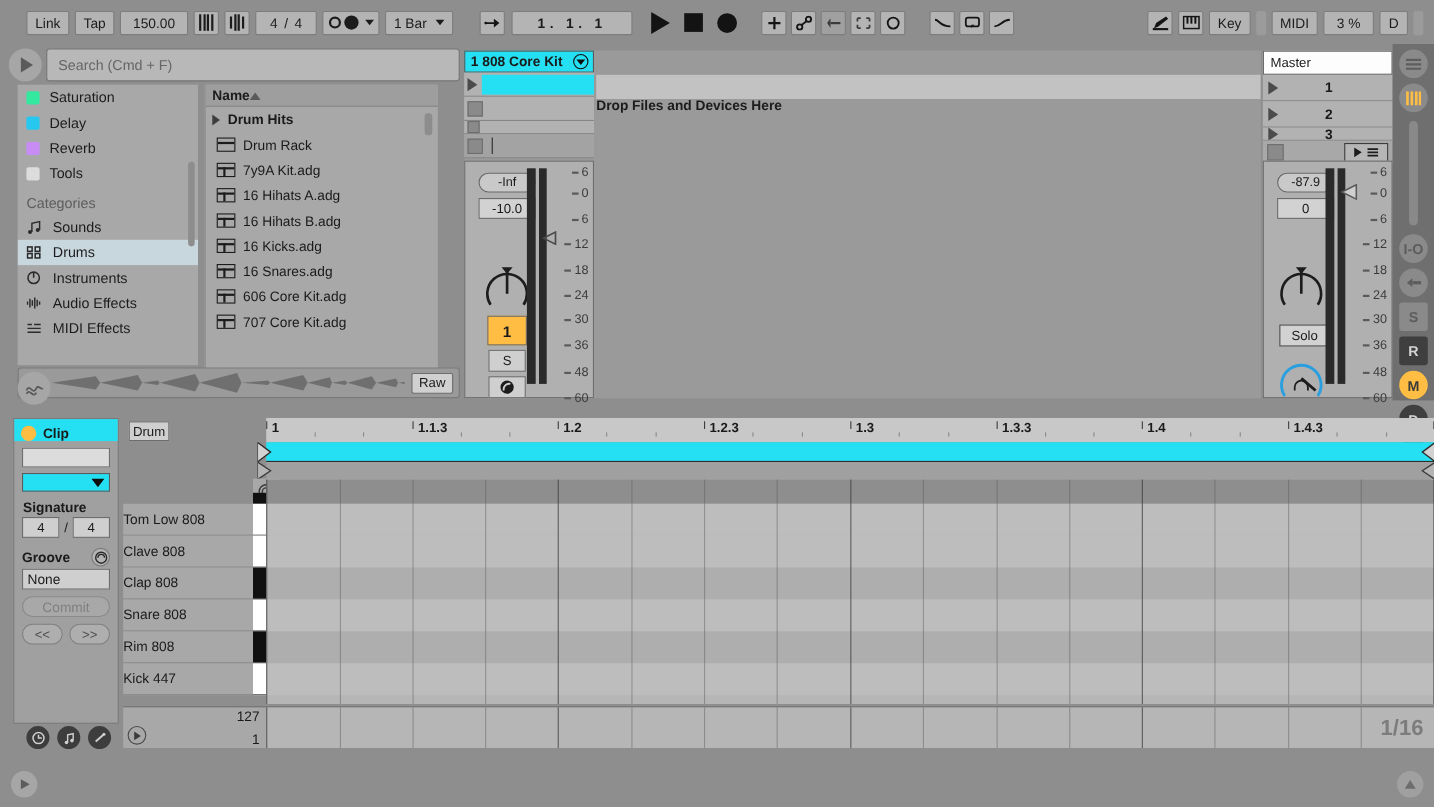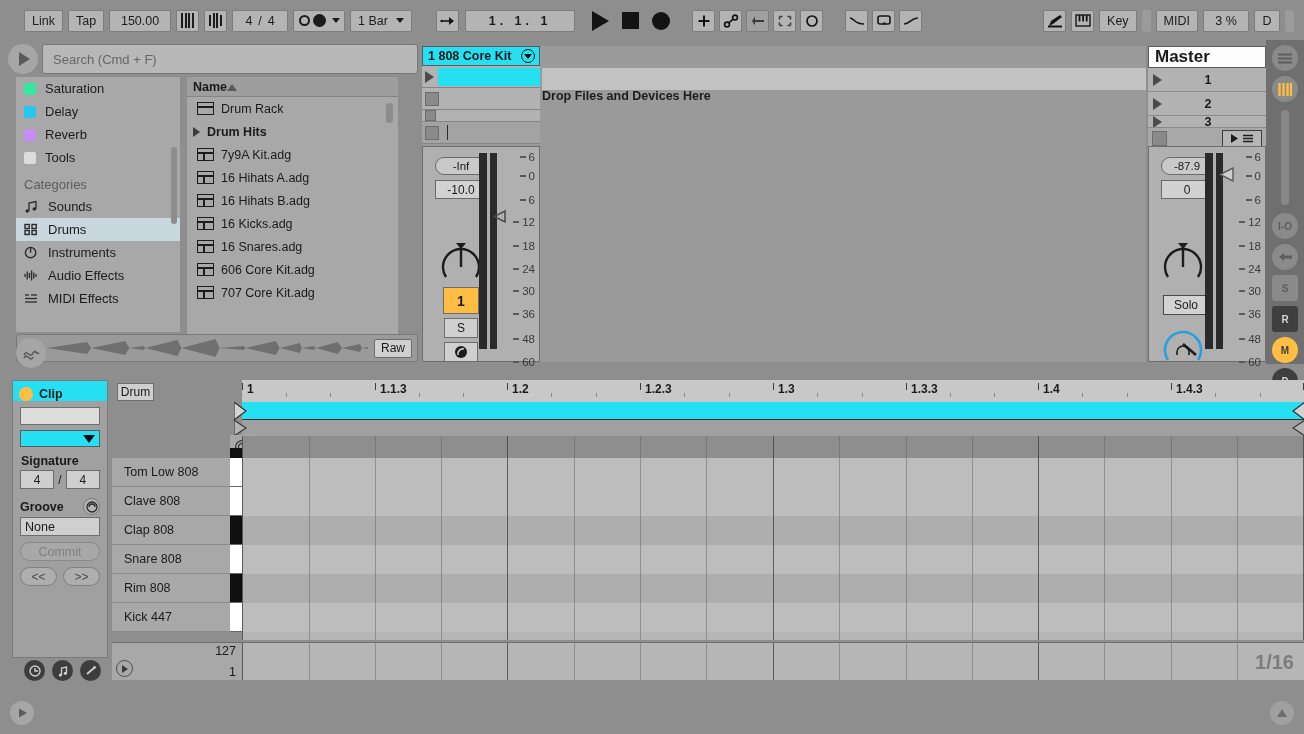--- a/index.html
+++ b/index.html
@@ -174,37 +174,37 @@
   #drop-area {
     position: absolute; left: 120px; top: 0; width: 604px; height: 316px;
     background: #9a9a9a; display: flex; align-items: flex-start; justify-content: flex-start;
   }
   #drop-hl { position: absolute; left: 0; top: 22px; width: 604px; height: 22px; background: #c2c2c2; }
   #drop-text { position: relative; margin-top: 43px; font-size: 12.5px; font-weight: bold; color: #1c1c1c; }
   
   #master { position: absolute; left: 1148px; top: 46px; width: 118px; height: 316px; }
   #master-name {
     height: 22px; background: #fdfdfd; border: 1px solid #5d5d5d;
-    display: flex; align-items: center; padding-left: 6px; font-weight: bold; font-size: 17px;
+    display: flex; align-items: center; padding-left: 6px; font-weight: normal; font-size: 12px;
   }
   .mslot {
     height: 24px; background: #b2b2b2; border-bottom: 1px solid #8a8a8a;
     display: flex; align-items: center; padding-left: 5px; gap: 6px;
     font-weight: bold; font-size: 12.5px;
   }
   .mslot .ptri { width:0;height:0;border-top:6px solid transparent;border-bottom:6px solid transparent;border-left:9px solid #4b4b4b;}
   .mslot span.lbl { flex:1; text-align:center; padding-right:18px; }
   #mctl { height: 22px; background: #a8a8a8; display:flex; align-items:center; justify-content:space-between; padding: 0 4px; border-bottom:1px solid #8a8a8a;}
   #mctl .sq { width: 15px; height: 15px; background: #8a8a8a; border: 1px solid #6d6d6d; }
   #mctl .pbox { width: 40px; height: 18px; background: #b6b6b6; border: 1px solid #3c3c3c; display:flex;align-items:center;justify-content:center;gap:3px;}
   #mixer2 { position: absolute; left: 0; top: 100px; width: 118px; height: 216px; background: #b0b0b0; border: 1px solid #6e6e6e; }
   .cue-knob { width: 44px; height: 44px; position: relative; }
   
   #rail { position: absolute; right: 0; top: 40px; width: 38px; height: 324px; background: #6f6f6f; }
-  .rail-ic { width: 26px; height: 26px; border-radius: 50%; background: #8a8a8a; margin: 5px auto; display:flex;align-items:center;justify-content:center; font-size:10px;font-weight:bold;color:#5d5d5d;}
+  .rail-ic { width: 26px; height: 26px; border-radius: 50%; background: #8a8a8a; margin: 5px auto; display:flex;align-items:center;justify-content:center; font-size:13px;font-weight:bold;color:#5d5d5d;}
   .rail-ic.dark { background: #3f3f3f; color: #d4d4d4; }
   .rail-ic.orange { background: #ffbe43; color: #3b3b3b; }
   #rail-scroll { width: 8px; height: 95px; background: #898989; border-radius: 4px; margin: 8px auto; }
   
   #clippanel {
     position: absolute; left: 12px; top: 380px; width: 96px; height: 278px;
     background: #a0a0a0; border: 1px solid #7a7a7a;
   }
   #clip-head { height: 20px; background: #25e0f2; display:flex; align-items:flex-end; gap:6px; padding-left:6px; font-weight:bold; font-size:12.5px;}
   #clip-head .dot { width: 14px; height: 14px; border-radius: 50%; background: #ffbe43; }
@@ -219,21 +219,21 @@
   .cp-none { margin: 0 7px; height: 19px; background: #cfcfcf; border: 1px solid #6d6d6d; display:flex;align-items:center; padding-left:4px; font-size:12.5px;}
   .cp-commit { margin: 6px 7px 0; height: 19px; border-radius: 10px; background: #a8a8a8; border: 1px solid #8a8a8a; display:flex;align-items:center;justify-content:center; color:#808080; font-size:12.5px;}
   .nav-row { display:flex; gap:6px; margin: 6px 7px 0; }
   .nav-btn { flex:1; height: 19px; border-radius: 10px; background: #aeaeae; border: 1px solid #7f7f7f; display:flex;align-items:center;justify-content:center;font-size:12px;color:#4a4a4a;}
   #clip-tabs { position: absolute; left: 24px; top: 660px; display: flex; gap: 7px; }
   .ctab { width: 21px; height: 21px; border-radius: 50%; background: #3d3d3d; display:flex;align-items:center;justify-content:center;color:#cfcfcf;font-size:11px;}
   
   #editor { position: absolute; left: 112px; top: 380px; width: 1192px; height: 300px; }
   #fold-btn { position: absolute; left: 5px; top: 3px; width: 37px; height: 18px; background: #cfcfcf; border: 1px solid #6d6d6d; display:flex;align-items:center;justify-content:center; font-size:12px;}
   #keylane { position: absolute; left: 0; top: 78px; width: 130px; height: 182px; }
-  .keyrow { height: 29px; background: #a8a8a8; border-bottom: 1px solid #8a8a8a; display:flex; align-items:center; padding-left:12px; font-size:12.5px;}
+  .keyrow { height: 29px; background: #a8a8a8; border-bottom: 1px solid #8a8a8a; display:flex; align-items:center; padding-left:0; font-size:12.5px;}
   .keyswatch { position: absolute; left: 118px; width: 24px; height: 29px; border-bottom: 1px solid #6a6a6a; }
   #kl-left { position: absolute; left: 0; top: 0; width: 118px; }
   #kl-right { position: absolute; left: 118px; top: 0; width: 24px; }
   #headphone-cell { position:absolute; left:118px; top:55px; width:24px; height:23px; background:#a8a8a8; display:flex;align-items:center;justify-content:center;}
   #black-cell { position: absolute; left: 118px; top: 68px; width: 24px; height: 10px; background: #111; }
   #ruler { position: absolute; left: 130px; top: 0; width: 1062px; height: 22px; background: #c8c8c8; }
   .rk { position: absolute; top: 2px; font-size: 12px; font-weight: bold; }
   .rkt { position: absolute; top: 3px; width: 1px; height: 7px; background: #3d3d3d; }
   .rkm { position: absolute; top: 13px; width: 1px; height: 4px; background: #8a8a8a; }
   #loopbar { position: absolute; left: 130px; top: 22px; width: 1062px; height: 18px; background: #25e0f2; border-bottom:1px solid #2e2e2e;}
@@ -476,27 +476,27 @@
 
   <div id="filelist">
     <div id="fl-head">
       <span>Name</span>
       <span>
         <svg width="10" height="7">
             <polygon points="5,0 10,7 0,7" fill="#5a5a5a"></polygon>
           </svg>
       </span>
     </div>
+    <div class="fl-row folder">
+      <span class="tri-r"></span>
+      <span>Drum Hits</span>
+    </div>
     <div class="fl-row">
       <span class="rack-ico"></span>
       <span>Drum Rack</span>
-    </div>
-    <div class="fl-row folder">
-      <span class="tri-r"></span>
-      <span>Drum Hits</span>
     </div>
     <div class="fl-row">
       <span class="rack-ico split"></span>
       <span>7y9A Kit.adg</span>
     </div>
     <div class="fl-row">
       <span class="rack-ico split"></span>
       <span>16 Hihats A.adg</span>
     </div>
     <div class="fl-row">

